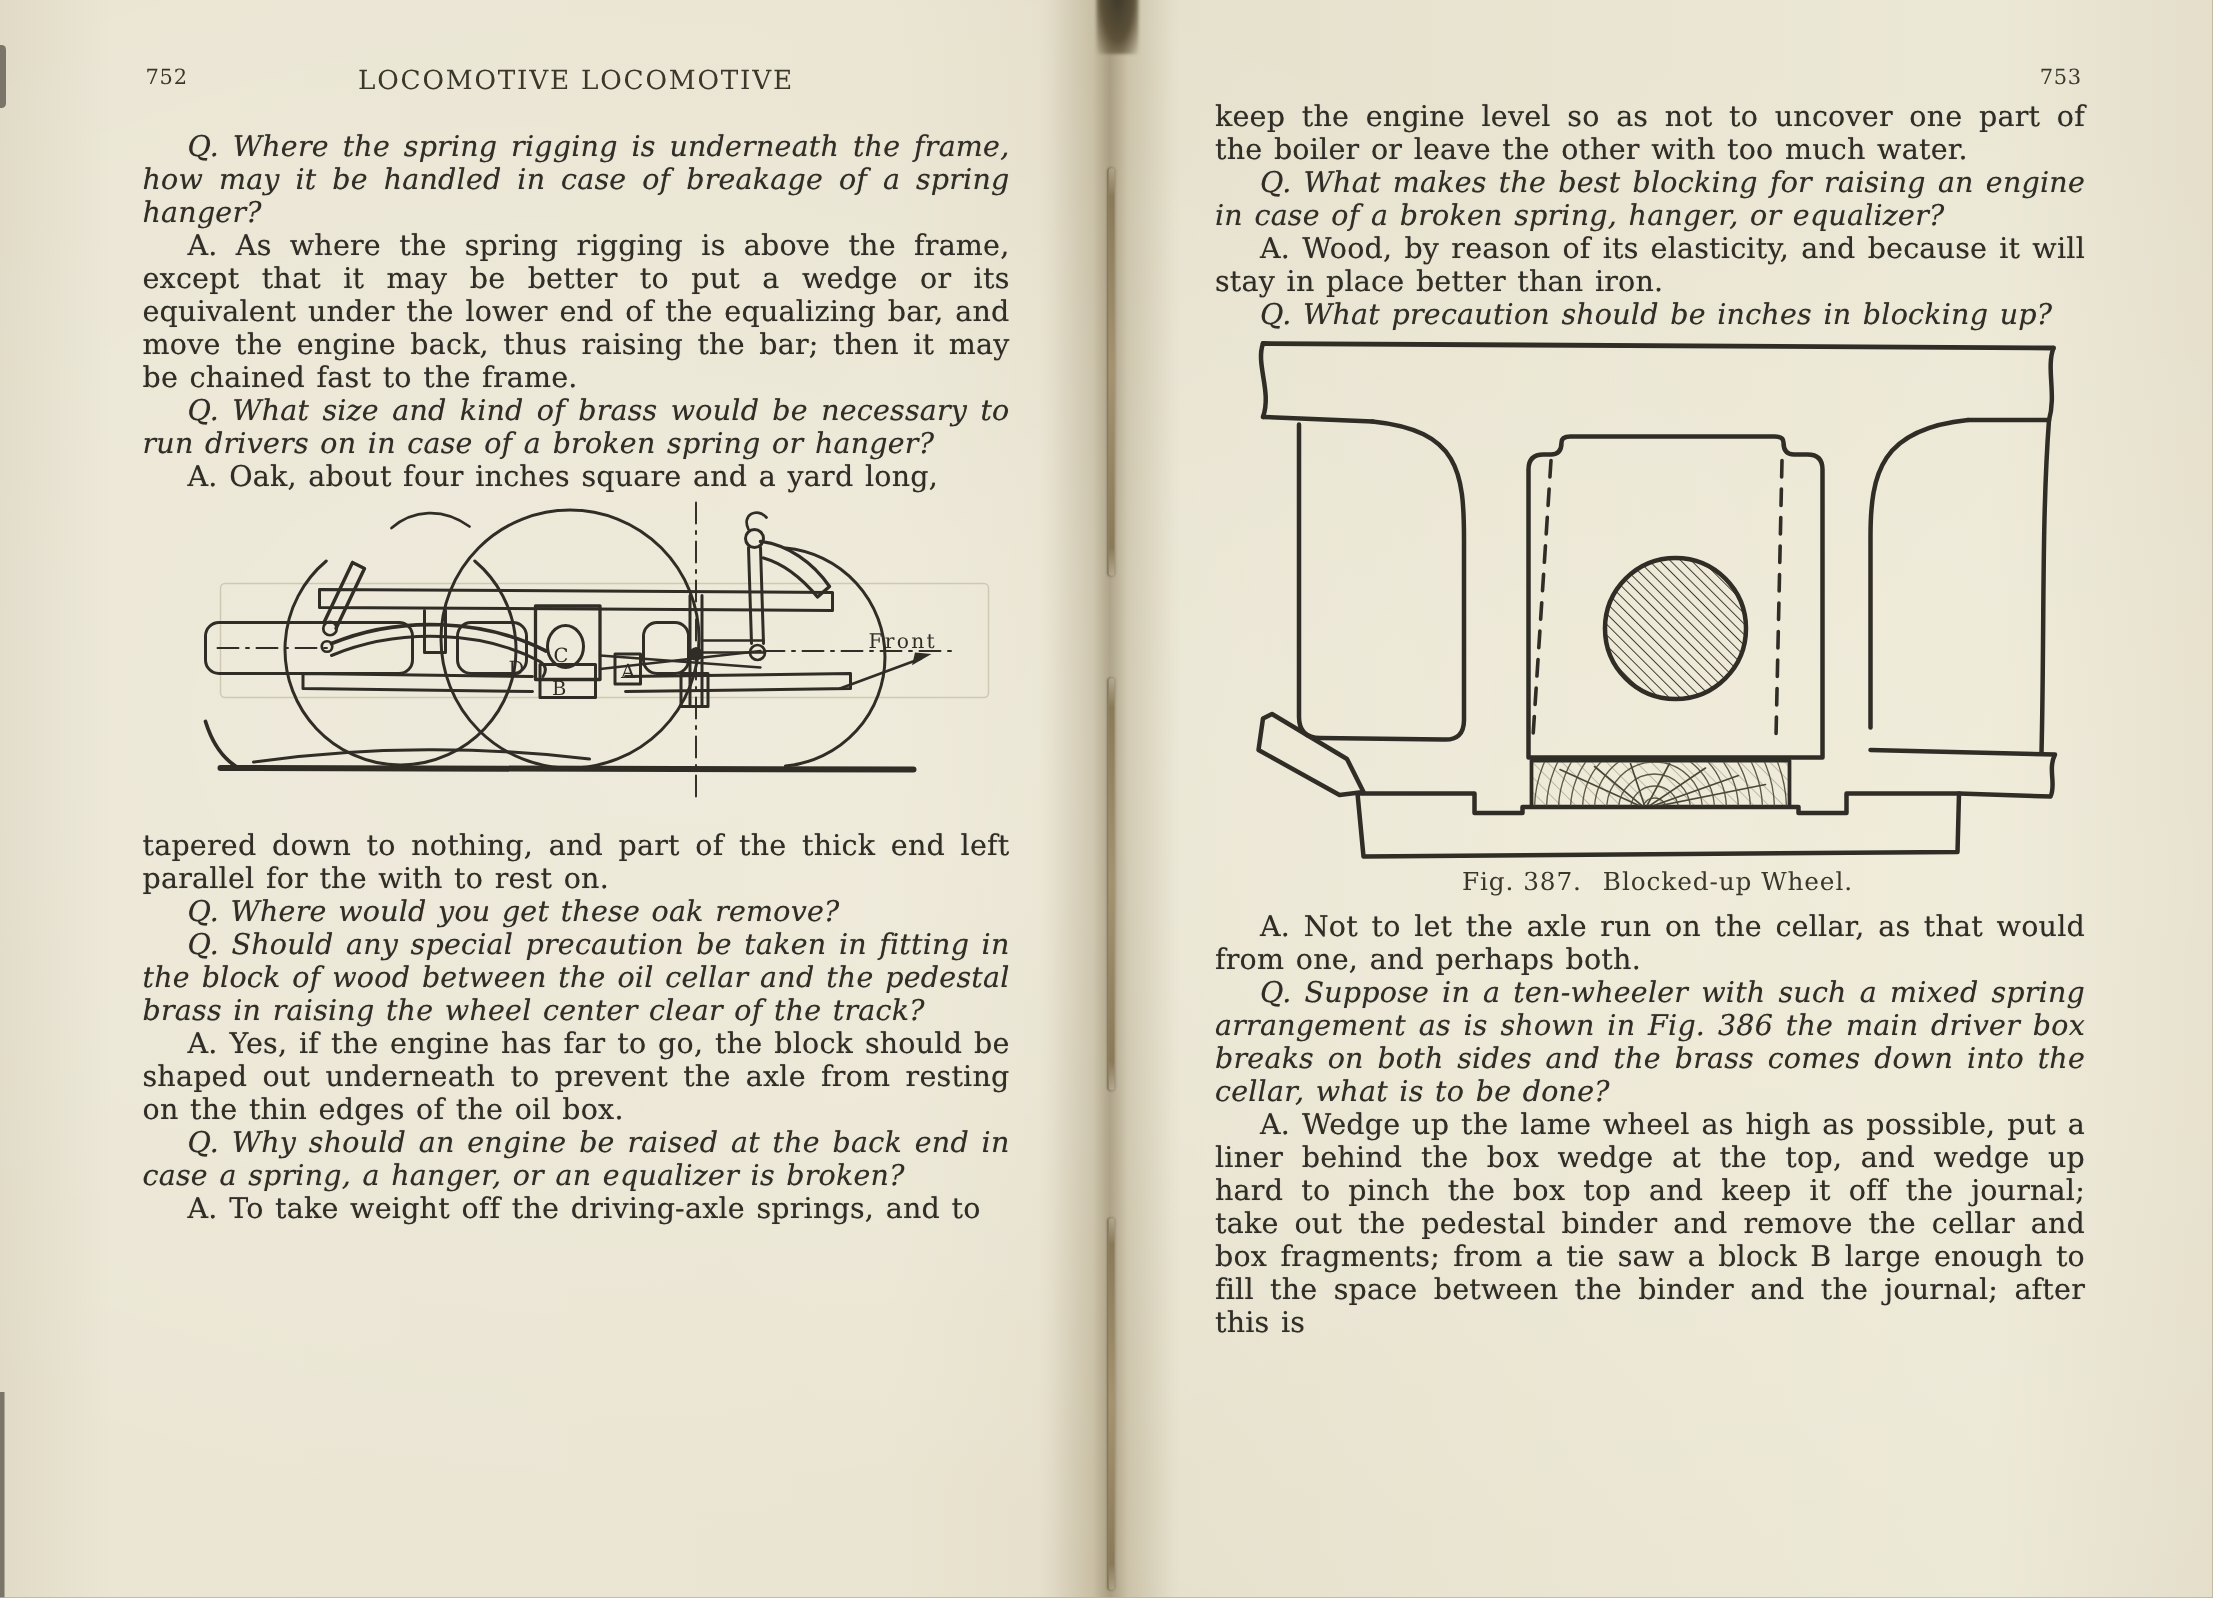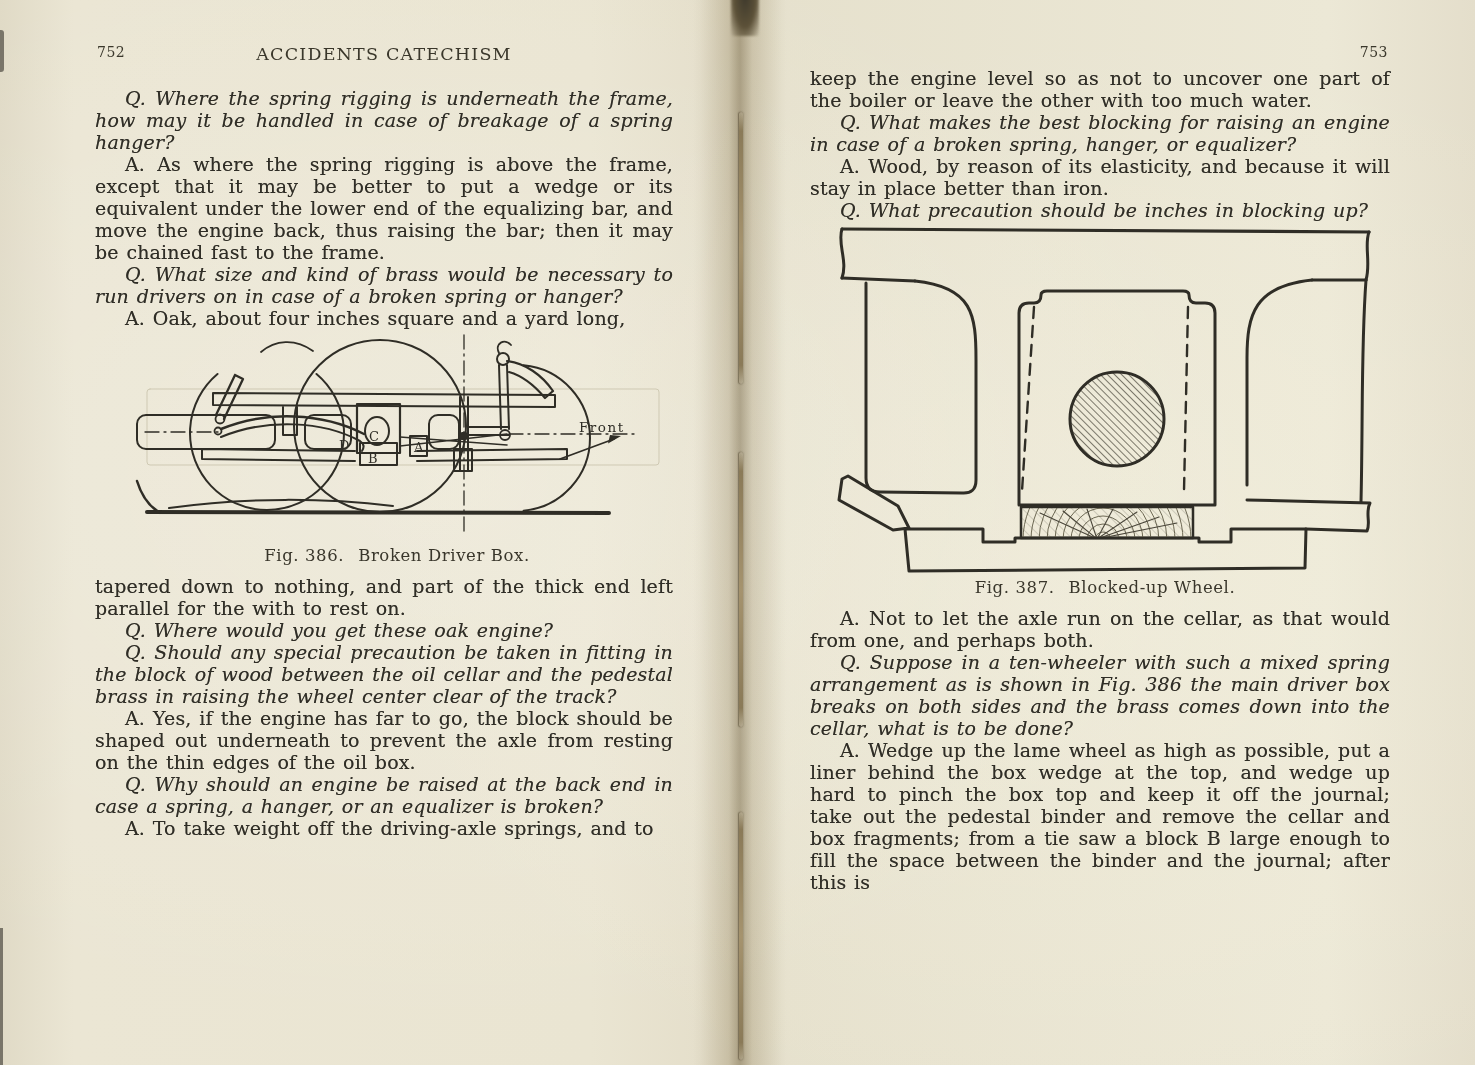--- a/index.html
+++ b/index.html
@@ -73,21 +73,21 @@
   svg text{font-family:"DejaVu Serif","Liberation Serif",serif;fill:#2f2d26;}
 </style>
 </head>
 <body>
 
 <div class="spread">
 
   <div class="page page-left">
     <div class="running-head">
       <span class="page-num">752</span>
-      <span>ACCIDENTS CATECHISM</span>
+      <span>LOCOMOTIVE LOCOMOTIVE</span>
     </div>
 
     <p class="q">Q. Where the spring rigging is underneath the frame, how may it be handled in case of breakage of a spring hanger?</p>
     <p>A. As where the spring rigging is above the frame, except that it may be better to put a wedge or its equivalent under the lower end of the equalizing bar, and move the engine back, thus raising the bar; then it may be chained fast to the frame.</p>
     <p class="q">Q. What size and kind of brass would be necessary to run drivers on in case of a broken spring or hanger?</p>
     <p>A. Oak, about four inches square and a yard long,</p>
 
     <div class="figure fig386-wrap">
       <svg class="fig-canvas" width="560" height="212" viewBox="0 0 560 212">
         <g stroke="#2f2d26" fill="none" stroke-linecap="round" stroke-linejoin="round">
@@ -146,27 +146,24 @@
 
           <path d="M 443,128 L 497,108" stroke-width="1.8"></path>
           <polygon points="504,105 491,112.5 493,104" fill="#2f2d26" stroke="none"></polygon>
         </g>
         <text x="462" y="101" font-size="13.5" letter-spacing="1.5">Front</text>
         <text x="222" y="119" font-size="13">D</text>
         <text x="252" y="110" font-size="13">C</text>
         <text x="251" y="132" font-size="13">B</text>
         <text x="297" y="121" font-size="13">A</text>
       </svg>
-      <div class="figure-caption">
-        <span class="cap-label">Fig. 386.</span><span class="cap-text">Broken Driver Box.</span>
-      </div>
     </div>
 
     <p class="cont">tapered down to nothing, and part of the thick end left parallel for the with to rest on.</p>
-    <p class="q">Q. Where would you get these oak engine?</p>
+    <p class="q">Q. Where would you get these oak remove?</p>
     <p class="q">Q. Should any special precaution be taken in fitting in the block of wood between the oil cellar and the pedestal brass in raising the wheel center clear of the track?</p>
     <p>A. Yes, if the engine has far to go, the block should be shaped out underneath to prevent the axle from resting on the thin edges of the oil box.</p>
     <p class="q">Q. Why should an engine be raised at the back end in case a spring, a hanger, or an equalizer is broken?</p>
     <p>A. To take weight off the driving-axle springs, and to</p>
   </div>
 
   <div class="page page-right">
     <div class="running-head">
       <span class="page-num">753</span>
     </div>

